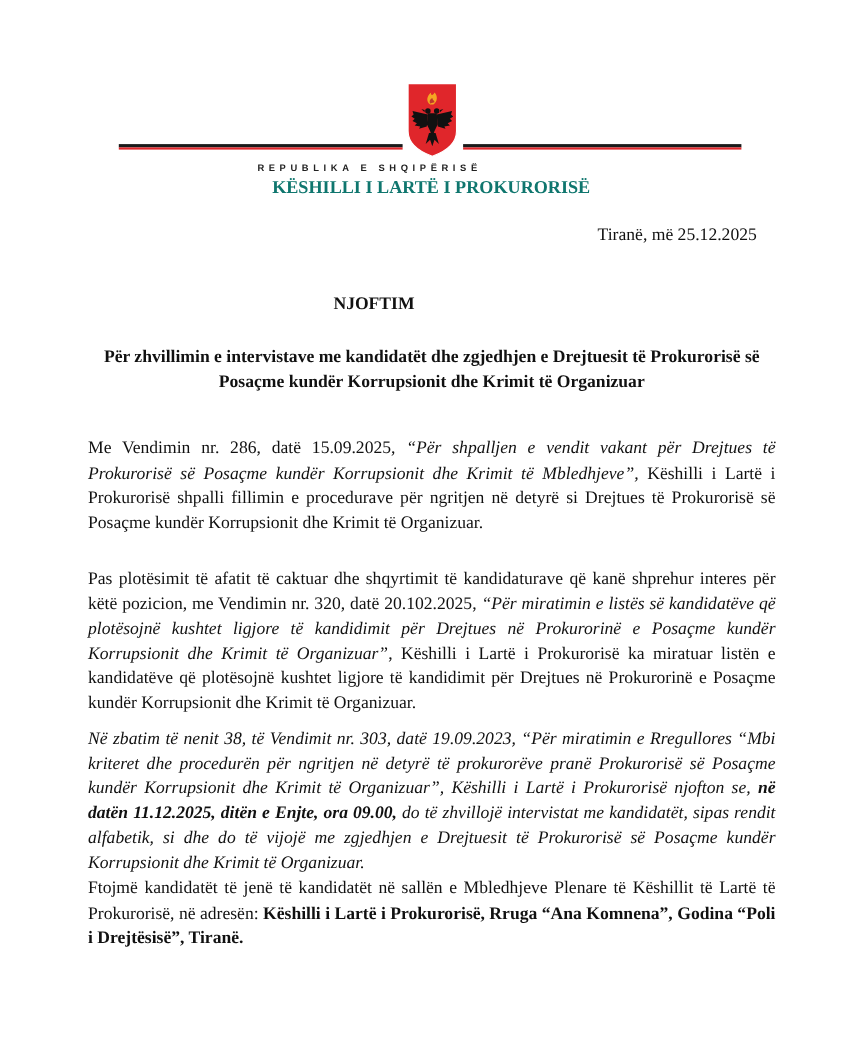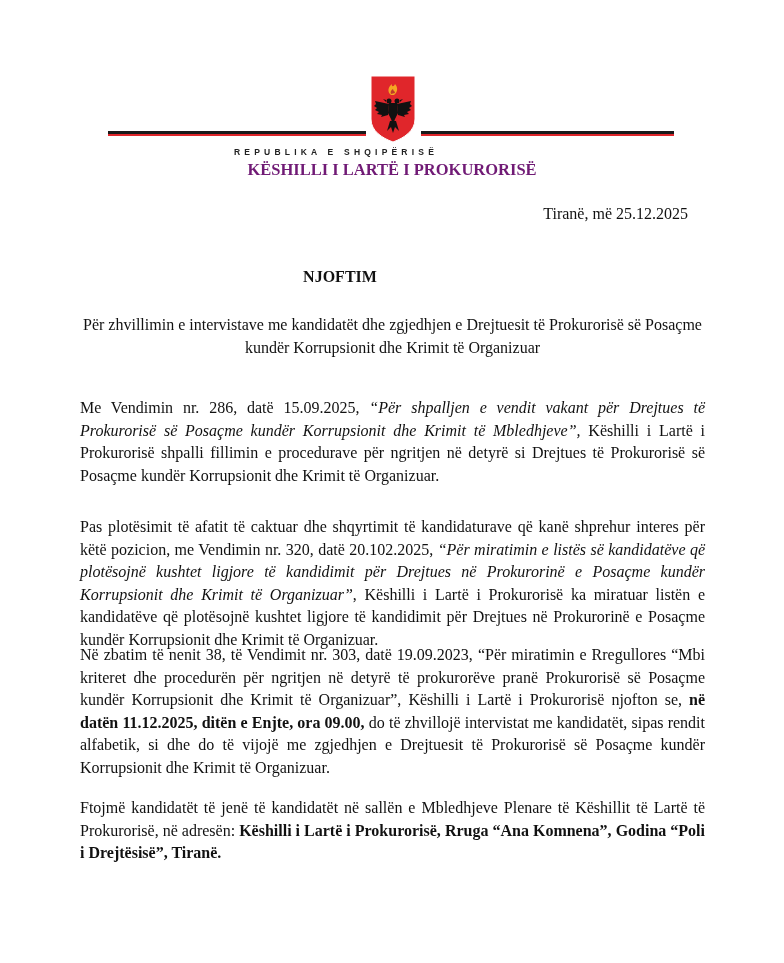--- a/index.html
+++ b/index.html
@@ -50,21 +50,21 @@
       color: #222;
     }
     .institution {
       position: absolute;
       top: 160px;
       left: 0;
       width: 784px;
       text-align: center;
       font-weight: bold;
       font-size: 16.5px;
-      color: #701a75;
+      color: #0f766e;
     }
     .date-line {
       position: absolute;
       top: 205px;
       right: 96px;
       font-size: 16px;
     }
     .title {
       position: absolute;
       top: 268px;
@@ -73,35 +73,35 @@
       text-align: center;
       font-weight: bold;
       font-size: 16px;
     }
     .subtitle {
       position: absolute;
       top: 313px;
       left: 80px;
       width: 625px;
       text-align: center;
-      font-weight: normal;
+      font-weight: bold;
       font-size: 16px;
       line-height: 23px;
     }
     .para {
       position: absolute;
       left: 80px;
       width: 625px;
       text-align: justify;
       font-size: 16px;
       line-height: 22.6px;
     }
     .p1 { top: 397px; }
     .p2 { top: 516px; }
-    .p3 { top: 644px; }
+    .p3 { top: 661px; font-style: italic; }
     .p4 { top: 797px; }
     .it { font-style: italic; }
     .b { font-weight: bold; }
   </style>
 </head>
 <body>
 
 <div class="header-line line-left">
   <div class="black"></div>
   <div class="red"></div>

